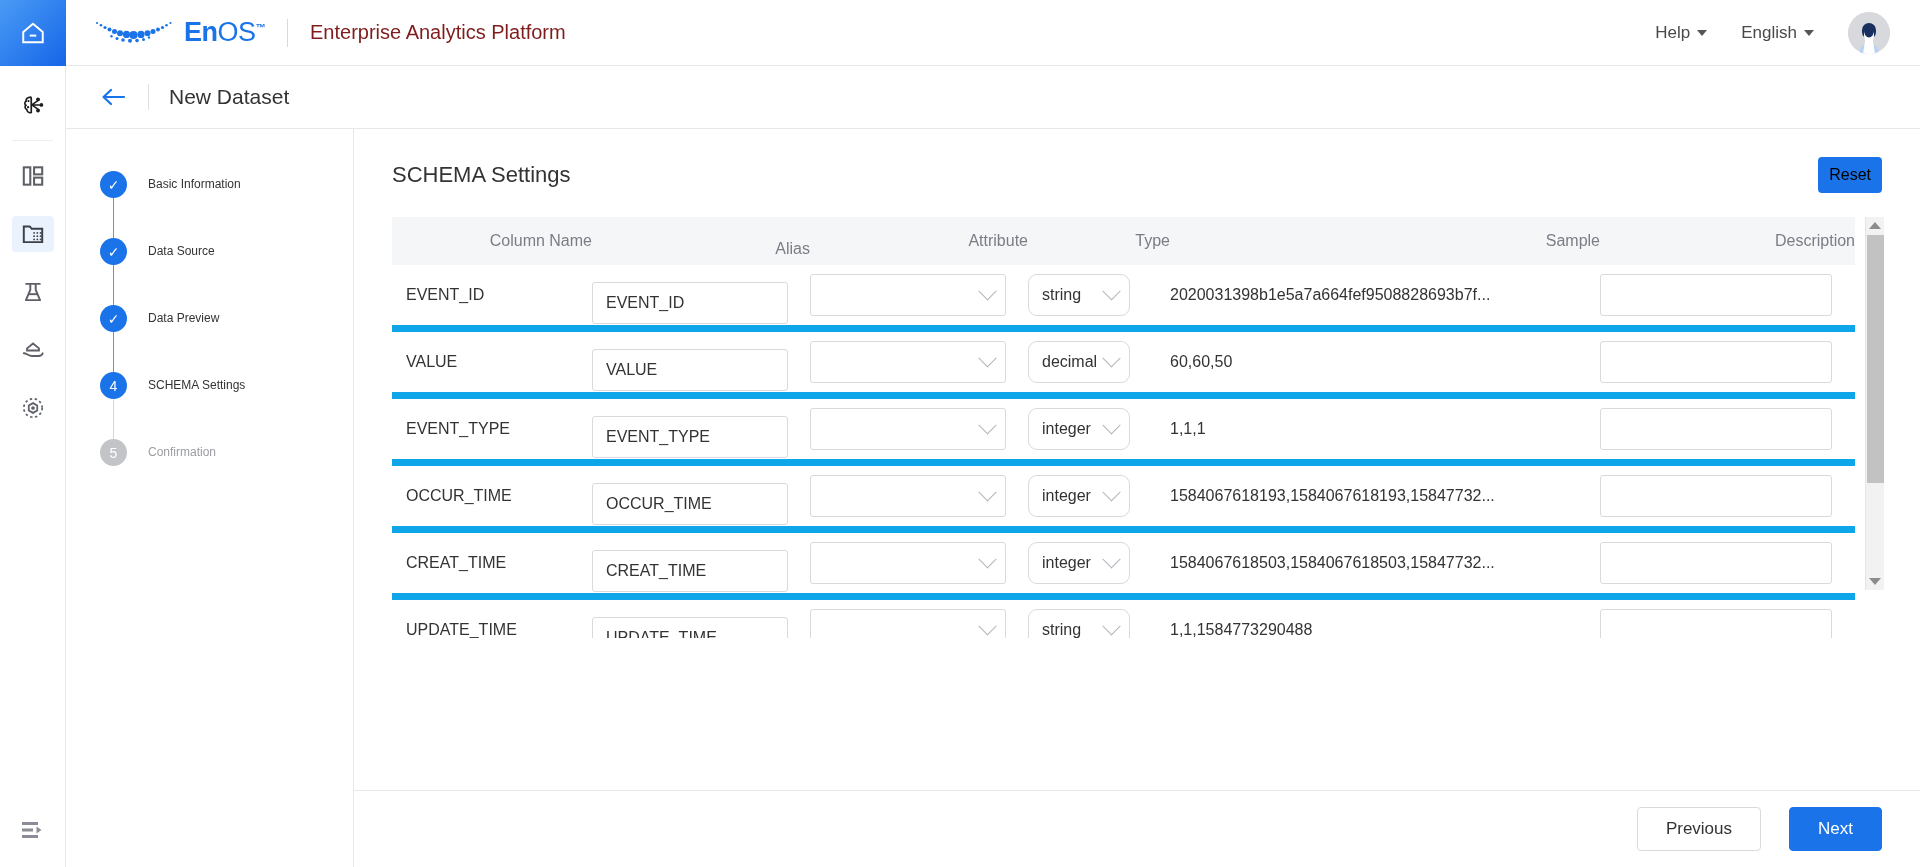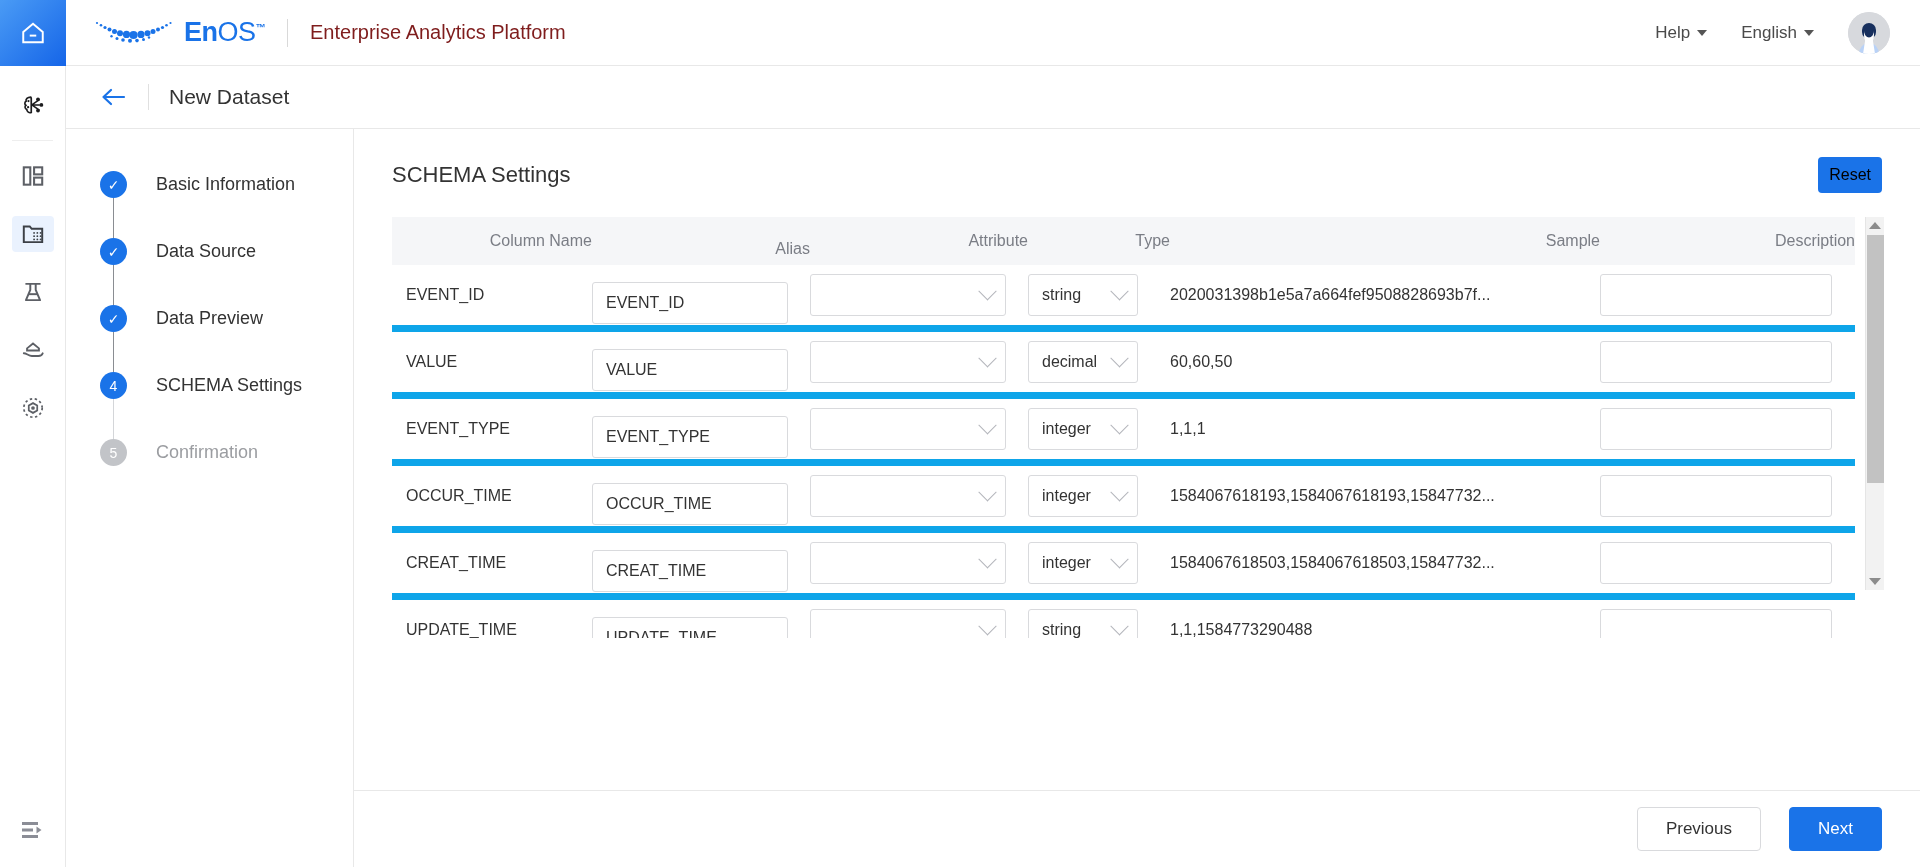--- a/index.html
+++ b/index.html
@@ -126,21 +126,21 @@
     cursor: pointer;
   }
   .step-dot {
     width: 27px; height: 27px; border-radius: 50%;
     background: #1a73e8; color: #fff;
     display: flex; align-items: center; justify-content: center;
     font-size: 14px; flex: 0 0 27px; z-index: 2;
   }
   .step-dot.pending { background: #c2c4c8; }
   .step-label {
-    margin-left: 29px; font-size: 18px; color: #333; line-height: 27px;
+    margin-left: 21px; font-size: 12px; color: #333; line-height: 27px;
   }
   .step-label.pending { color: #9b9da1; }
   .step-connector {
     width: 1px; height: 40px; margin-left: 47px; background: #8a8d92;
   }
   .step-connector.pending { background: #d4d6d9; }
 
   
   .main {
     flex: 1 1 auto;
@@ -212,21 +212,21 @@
     height: 42px;
     border: 1px solid #d9dadd; border-radius: 3px;
     background: #fff;
     display: flex; align-items: center;
     padding: 0 11px 0 13px;
     font-size: 16px; color: #333;
     cursor: pointer;
     position: relative;
   }
   .sel.attr-sel { width: 196px; }
-  .sel.type-sel { width: 110px; }
+  .sel.type-sel { width: 102px; border-radius: 9px; }
   .sel .sel-val { flex: 1 1 auto; white-space: nowrap; }
   .chev {
     width: 13px; height: 13px; flex: 0 0 13px;
     border-right: 1.6px solid #b3b5bb;
     border-bottom: 1.6px solid #b3b5bb;
     transform: rotate(45deg) translate(-3px, -3px);
   }
 
   
   .tscroll {

